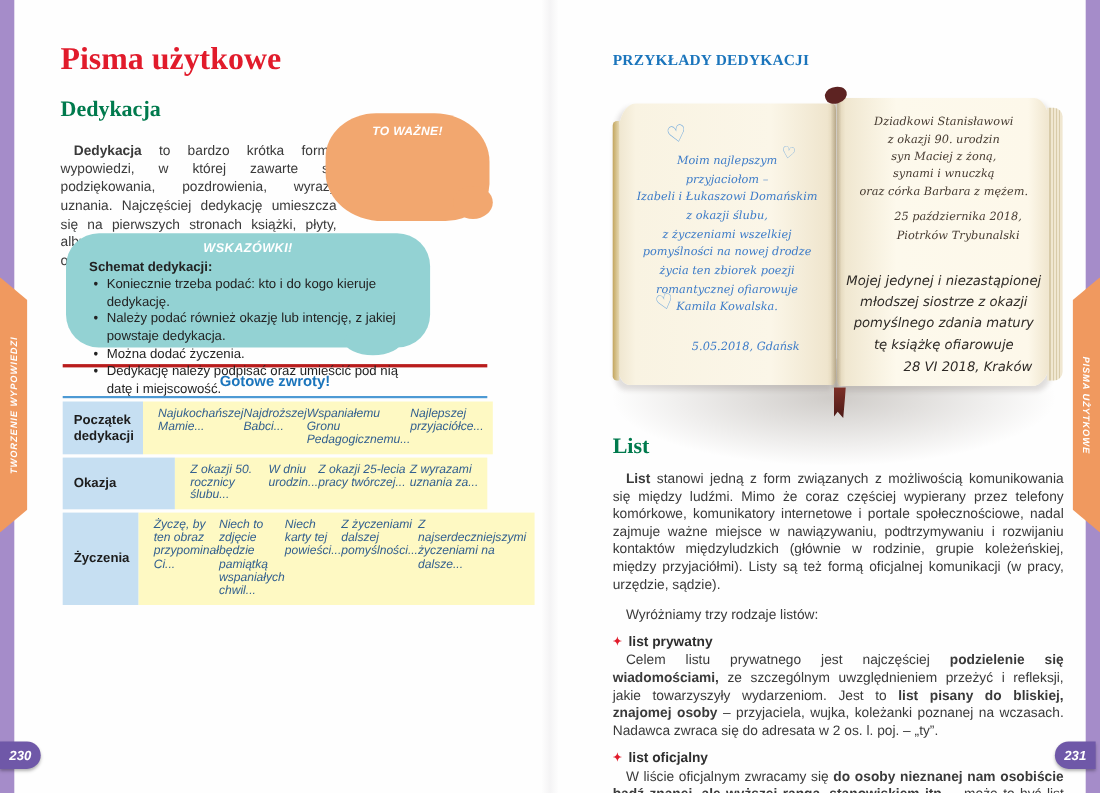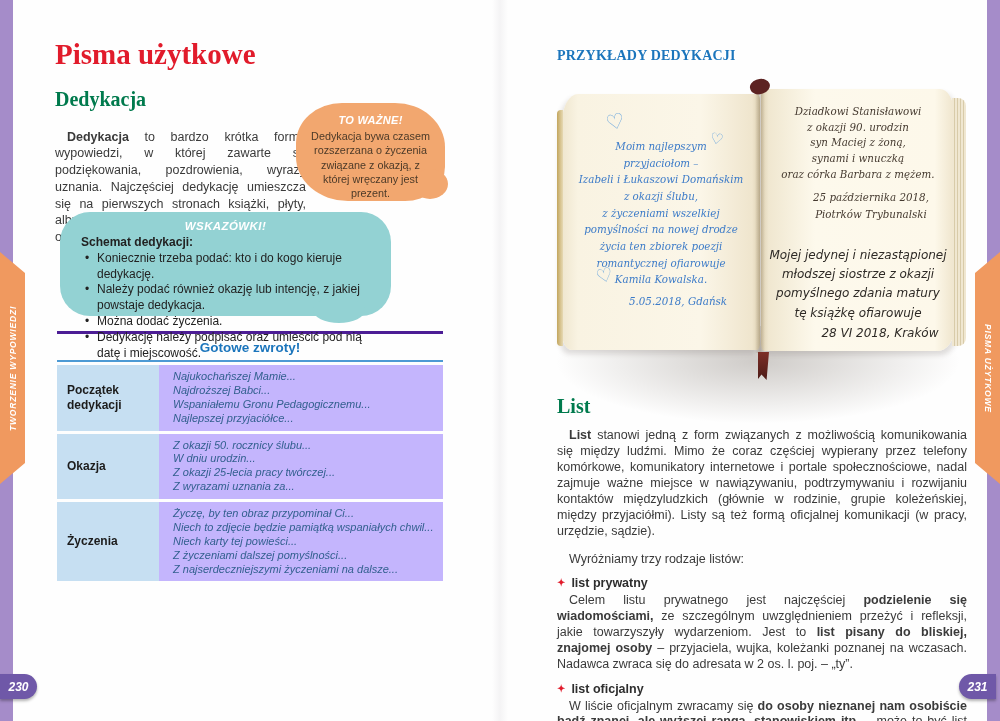--- a/index.html
+++ b/index.html
@@ -43,28 +43,28 @@
         border-radius:30px;box-sizing:border-box;padding-top:8px;}
   .tips::after{content:"";position:absolute;right:26px;bottom:-7px;width:52px;height:26px;
         background:#93d2d3;border-radius:50%;}
   .tips-title{text-align:center;color:#fff;font-weight:700;font-style:italic;font-size:11.5px;letter-spacing:.4px;}
   .tips-body{padding:3px 16px 0 21px;font-size:12px;color:#222;line-height:1.32;position:relative;z-index:1;}
   .tips-sub{font-weight:700;}
   .tips-list>div{position:relative;padding-left:16px;}
   .tips-list>div::before{content:"\2022";position:absolute;left:4px;}
 
   .ptable{position:absolute;left:57px;top:331px;width:386px;}
-  .ptable-titlebar{border-top:3px solid #4c1d95;border-bottom:2px solid #4d9ad4;
+  .ptable-titlebar{border-top:3px solid #b91c1c;border-bottom:2px solid #4d9ad4;
         padding:4px 0 4px;text-align:center;}
   .ptable-title{color:#1b75bc;font-weight:700;font-size:13.5px;}
   .prow{display:flex;margin-top:3px;}
   .prow-label{width:102px;background:#c6dff2;font-weight:700;font-size:12px;color:#1c1c1c;
         padding:6px 8px 6px 10px;box-sizing:border-box;display:flex;align-items:center;line-height:1.25;}
-  .prow-lines{flex:1;background:#c4b5fd;padding:5px 8px 5px 14px;font-size:11px;font-style:italic;
-        color:#33608f;line-height:1.08;display:flex;flex-direction:column;justify-content:space-between;}
+  .prow-lines{flex:1;background:#fef9c3;padding:5px 8px 5px 14px;font-size:11px;font-style:italic;
+        color:#33608f;line-height:1.08;display:flex;flex-direction:row;justify-content:space-between;}
   .prow-lines>div{padding:1px 0;}
 
   
   .examples-heading{position:absolute;left:557px;top:48px;font-family:"Liberation Serif",serif;
         font-weight:700;font-size:14px;color:#1b75bc;letter-spacing:.2px;}
 
   .book-area{position:absolute;left:548px;top:78px;width:430px;height:330px;}
   .book-shadow{position:absolute;left:0px;top:248px;width:420px;height:100px;
         background:radial-gradient(ellipse at 50% 35%,rgba(110,100,90,.33),rgba(0,0,0,0) 68%);}
   .book{position:absolute;left:14px;top:8px;width:402px;height:272px;}
@@ -83,21 +83,21 @@
   .gutter{position:absolute;left:193px;top:3px;width:10px;height:264px;
         background:linear-gradient(to right,rgba(0,0,0,0) 0,rgba(90,70,40,.28) 50%,rgba(0,0,0,0) 100%);}
   .bm-top{position:absolute;left:188px;top:-7px;width:20px;height:15px;background:#5d2322;
         border-radius:45% 55% 50% 50%;transform:rotate(-18deg);}
   .bm-tail{position:absolute;left:196px;top:266px;width:11px;height:28px;
         background:linear-gradient(#7d2f27,#4d1b17);
         clip-path:polygon(0 0,100% 0,78% 100%,32% 80%,0 96%);}
 
   .ded-blue{position:absolute;left:10px;top:52px;width:178px;text-align:center;
         font-family:"DejaVu Serif",serif;font-style:italic;color:#3c7bc8;font-size:10.3px;line-height:1.62;}
-  .ded-blue-date{margin-top:5px;padding-left:34px;}
+  .ded-blue-date{margin-top:19px;padding-left:34px;}
   .heart{position:absolute;color:#79aede;font-family:"DejaVu Sans",sans-serif;}
   .heart.h1{left:44px;top:24px;font-size:21px;transform:rotate(-14deg);}
   .heart.h2{left:148px;top:44px;font-size:15px;transform:rotate(10deg);}
   .heart.h3{left:34px;top:178px;font-size:19px;transform:rotate(-16deg);}
 
   .ded-elegant{position:absolute;left:206px;top:18px;width:180px;text-align:center;
         font-family:"DejaVu Serif",serif;font-style:italic;color:#453a30;font-size:10.3px;line-height:1.52;}
   .ded-elegant .date{margin-top:7px;padding-left:26px;line-height:1.6;}
   .ded-hand{position:absolute;left:206px;top:160px;width:180px;text-align:center;
         font-family:"DejaVu Sans",sans-serif;font-style:italic;color:#2e2a26;font-size:12px;line-height:1.6;}
@@ -127,21 +127,20 @@
 <div class="pill left">230</div>
 <div class="pill right">231</div>
 
 <h1 class="main-title">Pisma użytkowe</h1>
 <h2 class="sec-head dedykacja">Dedykacja</h2>
 
 <p class="intro"><span style="font-weight: 700;">Dedykacja</span><span> to bardzo krótka forma wypowiedzi, w której zawarte są podziękowania, pozdrowienia, wyrazy uznania. Najczęściej dedykację umieszcza się na pierwszych stronach książki, płyty, albumu lub na odwrocie zdjęcia lub rysunku ofiarowanego jakiejś osobie.</span></p>
 
 <div class="bubble">
   <div class="bubble-title">TO WAŻNE!</div>
-  <div class="bubble-text">Dedykacja bywa czasem rozszerzana o życzenia związane z okazją, z której wręczany jest prezent.</div>
 </div>
 
 <div class="tips">
   <div class="tips-title">WSKAZÓWKI!</div>
   <div class="tips-body">
     <div class="tips-sub">Schemat dedykacji:</div>
     <div class="tips-list">
         <div>Koniecznie trzeba podać: kto i do kogo kieruje dedykację.</div>
         <div>Należy podać również okazję lub intencję, z jakiej powstaje dedykacja.</div>
         <div>Można dodać życzenia.</div>

